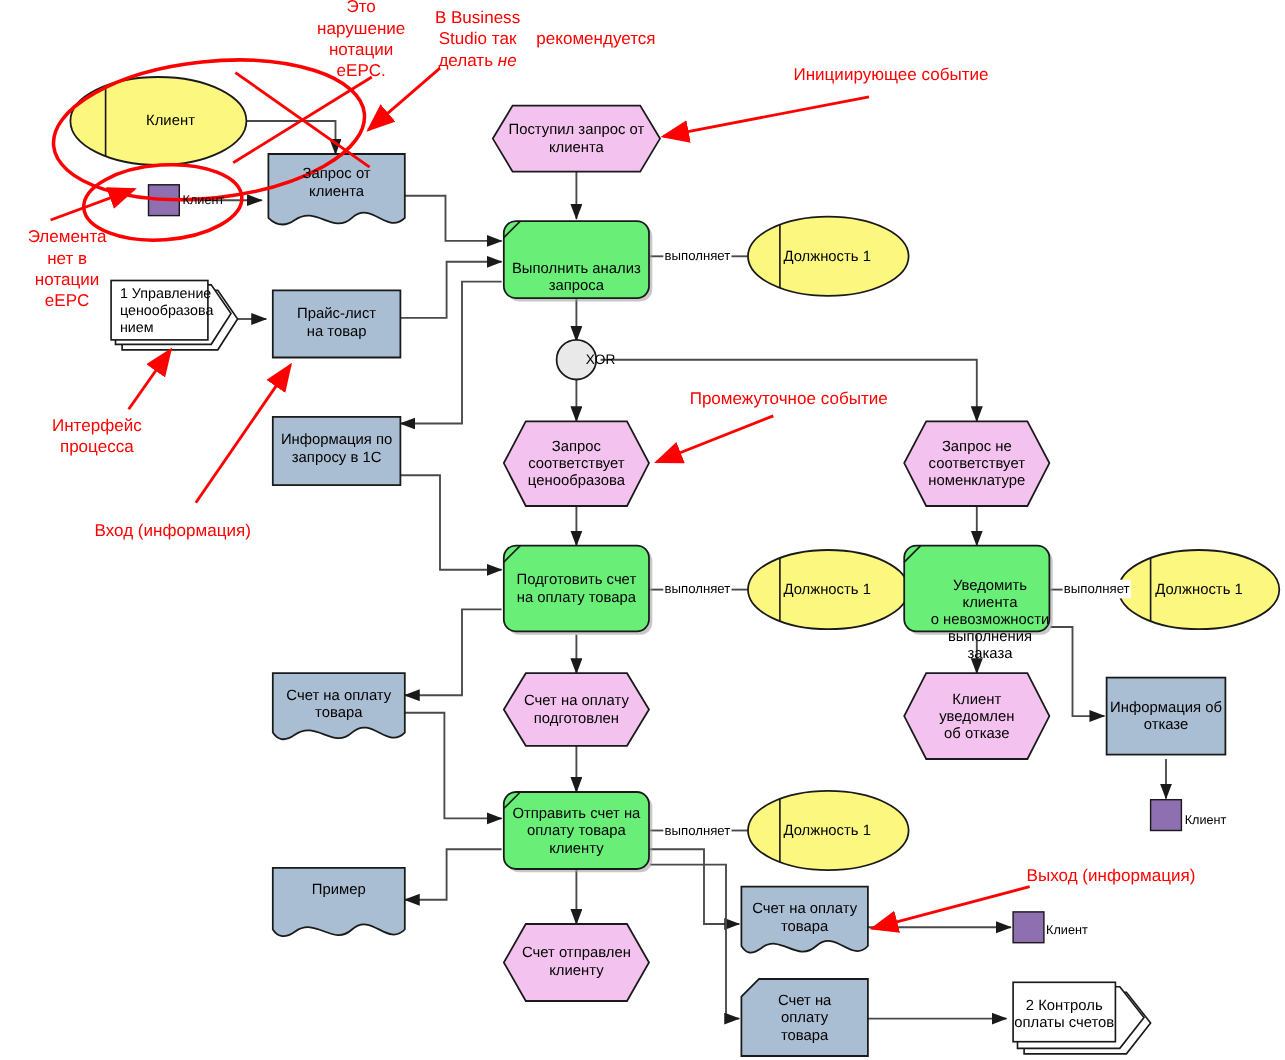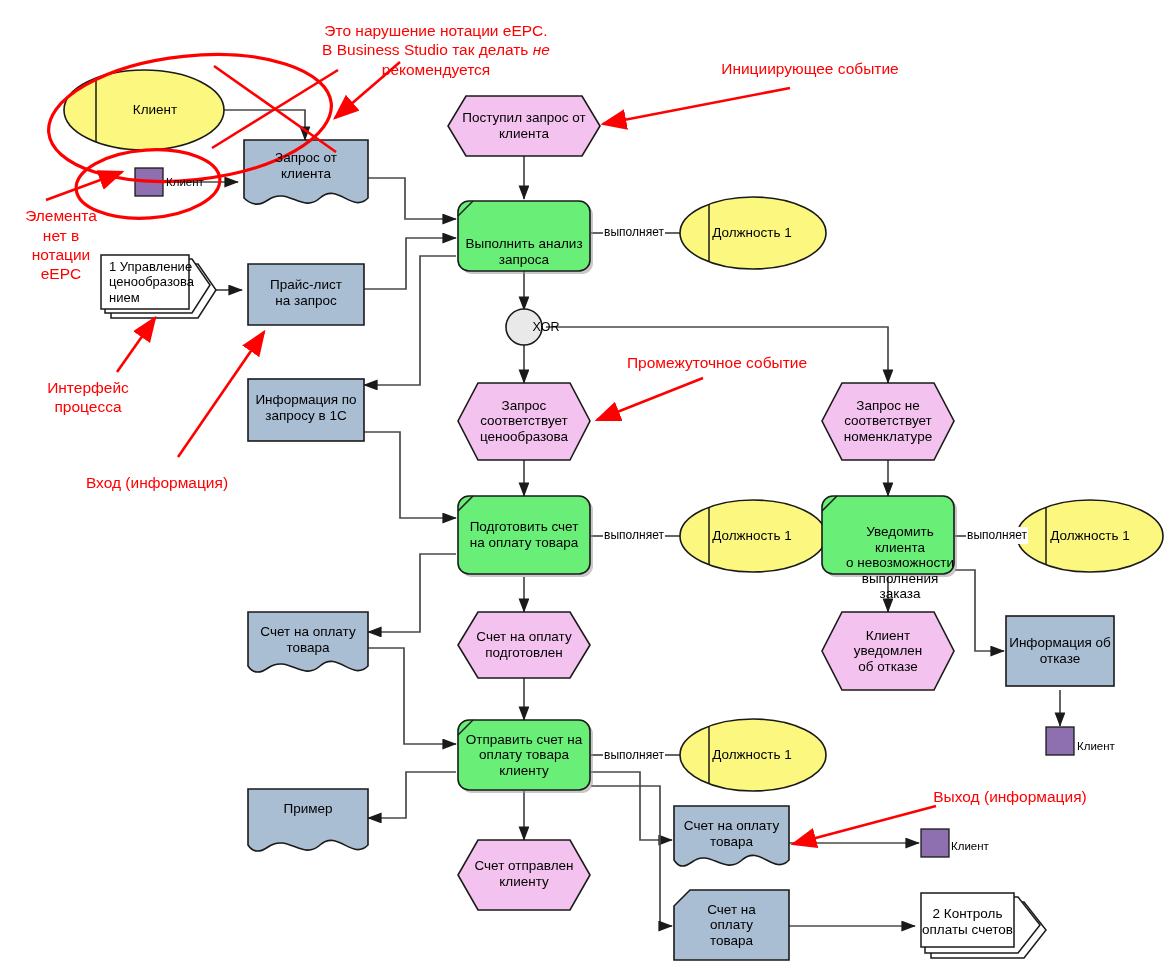--- a/index.html
+++ b/index.html
@@ -293,21 +293,21 @@
 
     <path class="anno" d="M117,372 L155,318" marker-end="url(#ahr)"></path>
 
     <path class="anno" d="M178,457 L264,332" marker-end="url(#ahr)"></path>
 
     <path class="anno" d="M703,378 L597,420" marker-end="url(#ahr)"></path>
 
     <path class="anno" d="M936,806 L793,844" marker-end="url(#ahr)"></path>
   </svg>
 
-  <div class="lbl lbl-red lbl-red-l" style="left:276px;top:20px;width:320px;height:60px;flex-direction:column;text-align:center;">
+  <div class="lbl lbl-red lbl-red-l" style="left:276px;top:6px;width:320px;height:60px;flex-direction:row;text-align:center;">
     <span>Это нарушение нотации eEPC.</span>
     <span><span>В Business Studio так делать <span class="it">не</span></span></span>
     <span>рекомендуется</span>
   </div>
 
   <div class="lbl lbl-red" style="left:695px;top:58px;width:230px;height:22px;">Инициирующее событие</div>
 
   <div class="lbl lbl-red" style="left:6px;top:200px;width:110px;height:90px;flex-direction:column;">
     <span>Элемента</span>
     <span>нет в</span>
@@ -331,21 +331,21 @@
   <div class="lbl lbl-org" style="left:166px;top:174px;width:70px;height:18px;">Клиент</div>
 
   <div class="lbl lbl-node" style="left:248px;top:148px;width:116px;height:36px;">Запрос от
 клиента</div>
 
   <div class="lbl lbl-iface" style="left:103px;top:258px;width:86px;height:48px;">1 Управление
 ценообразова
 нием</div>
 
   <div class="lbl lbl-node" style="left:250px;top:274px;width:112px;height:38px;">Прайс-лист
-на запрос</div>
+на товар</div>
 
   <div class="lbl lbl-node" style="left:248px;top:388px;width:116px;height:40px;">Информация по
 запросу в 1С</div>
 
   <div class="lbl lbl-node" style="left:456px;top:108px;width:136px;height:36px;">Поступил запрос от
 клиента</div>
 
   <div class="lbl lbl-node" style="left:458px;top:234px;width:132px;height:36px;">Выполнить анализ
 запроса</div>
 

